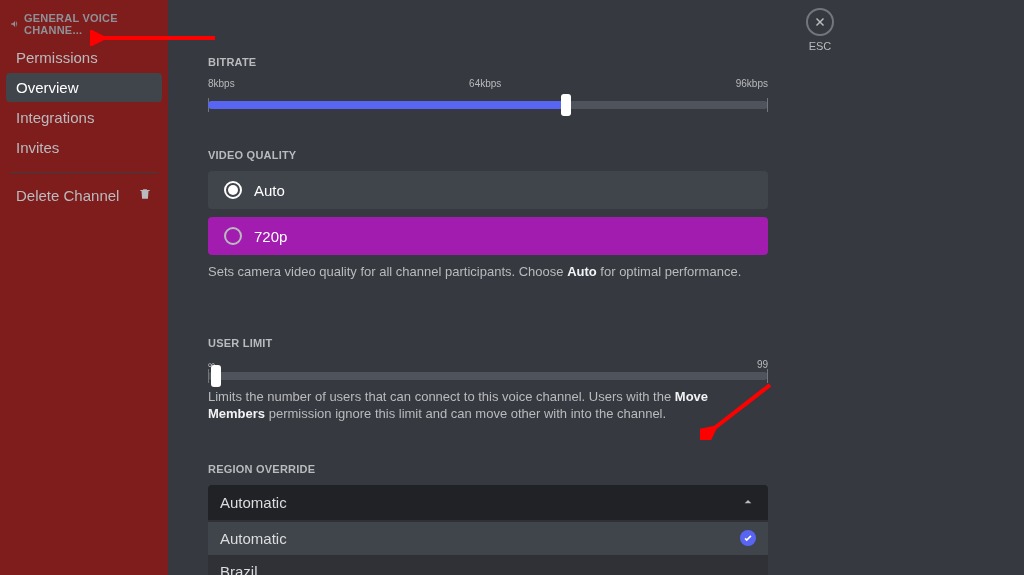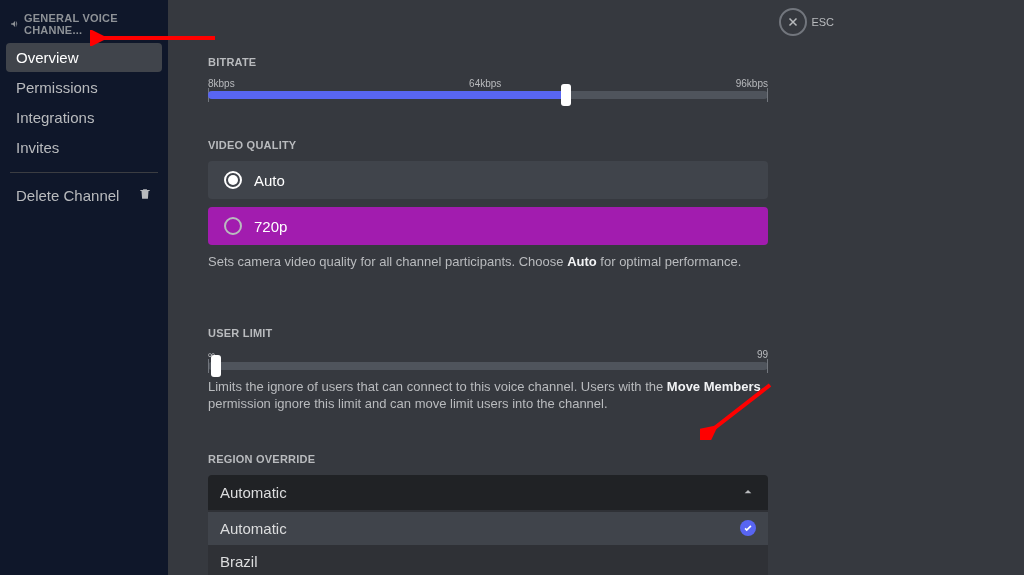--- a/index.html
+++ b/index.html
@@ -8,21 +8,21 @@
     background: #36393f;
     font-family: "Whitney", "Helvetica Neue", Helvetica, Arial, sans-serif;
     color: #dcddde;
     font-size: 14px;
     position: relative;
   }
   .root { display: flex; width: 100%; height: 100%; }
   
   .sidebar {
     width: 168px;
-    background: #0f172a;
+    background: #7f1d1d;
     padding-top: 8px;
   }
   .sidebar-title {
     color: #8e9297;
     font-size: 11px;
     font-weight: 700;
     letter-spacing: 0.02em;
     text-transform: uppercase;
     padding: 4px 10px 6px 10px;
     display: flex;
@@ -88,21 +88,21 @@
     margin-top: 8px;
     max-width: 560px;
   }
   .help-text strong { color: #f2f3f5; font-weight: 600; }
 
   
   .slider-wrap { width: 560px; position: relative; }
   .slider-labels {
     display: flex; justify-content: space-between;
     font-size: 10px; color: #b9bbbe;
-    margin-bottom: 2px;
+    margin-bottom: 12px;
     align-items: center;
   }
   .slider-track {
     position: relative; height: 8px; background: #4f545c; border-radius: 4px;
   }
   .slider-fill {
     position: absolute; left: 0; top: 0; height: 100%;
     background: #5865f2; border-radius: 4px 0 0 4px;
   }
   .slider-fill.bitrate { width: 64%; }
@@ -170,21 +170,21 @@
   .dropdown-option.selected { background: #40444b; }
   .check-badge {
     width: 16px; height: 16px; border-radius: 50%;
     background: #5865f2; display:inline-flex; align-items:center; justify-content:center;
   }
   .check-badge svg { width: 10px; height: 10px; }
 
   
   .esc-wrap {
     position: absolute; top: 8px; right: 190px;
-    display: flex; align-items: center; gap: 4px;
+    display: flex; flex-direction: column; align-items: center; gap: 4px;
     color: #b9bbbe;
   }
   .esc-circle {
     width: 28px; height: 28px; border: 2px solid #72767d; border-radius: 50%;
     display:flex; align-items:center; justify-content:center;
     cursor: pointer;
   }
   .esc-label { font-size: 11px; }
 
   
@@ -202,25 +202,25 @@
 <div class="root">
   <aside class="sidebar">
     <div class="sidebar-title">
       <span class="volume-icon">
         <svg viewBox="0 0 24 24" width="10" height="10" fill="#8e9297">
             <path d="M3 10v4h4l5 5V5L7 10H3zm13 2a4 4 0 0 0-2-3.5v7A4 4 0 0 0 16 12zm-2-7v2a7 7 0 0 1 0 10v2a9 9 0 0 0 0-14z"></path>
           </svg>
       </span>
       <span>GENERAL VOICE CHANNE...</span>
     </div>
+    <div class="sidebar-item">
+      <span>Permissions</span>
+    </div>
     <div class="sidebar-item selected">
       <span>Overview</span>
-    </div>
-    <div class="sidebar-item">
-      <span>Permissions</span>
     </div>
     <div class="sidebar-item">
       <span>Integrations</span>
     </div>
     <div class="sidebar-item">
       <span>Invites</span>
     </div>
     <div class="sidebar-divider"></div>
     <div class="sidebar-delete">
       <span>Delete Channel</span>
@@ -276,21 +276,21 @@
       </div>
       <div class="slider-track">
         <div class="slider-ticks">
           <div class="slider-tick-start"></div>
           <div class="slider-tick-end"></div>
         </div>
         <div class="slider-thumb ul-thumb"></div>
       </div>
     </div>
     <div class="help-text">
-      <span>Limits the ignore of users that can connect to this voice channel. Users with the </span><strong>Move Members</strong><span> permission ignore this limit and can move limit users into the channel.</span>
+      <span>Limits the number of users that can connect to this voice channel. Users with the </span><strong>Move Members</strong><span> permission ignore this limit and can move other with into the channel.</span>
     </div>
 
     <div class="section-heading ro">REGION OVERRIDE</div>
     <div class="dropdown-wrap">
       <div class="dropdown-header">
         <span>Automatic</span>
         <span class="chevron-up-icon">
           <svg viewBox="0 0 24 24" width="16" height="16" fill="#b9bbbe">
               <path d="M7 14l5-5 5 5z"></path>
             </svg>

